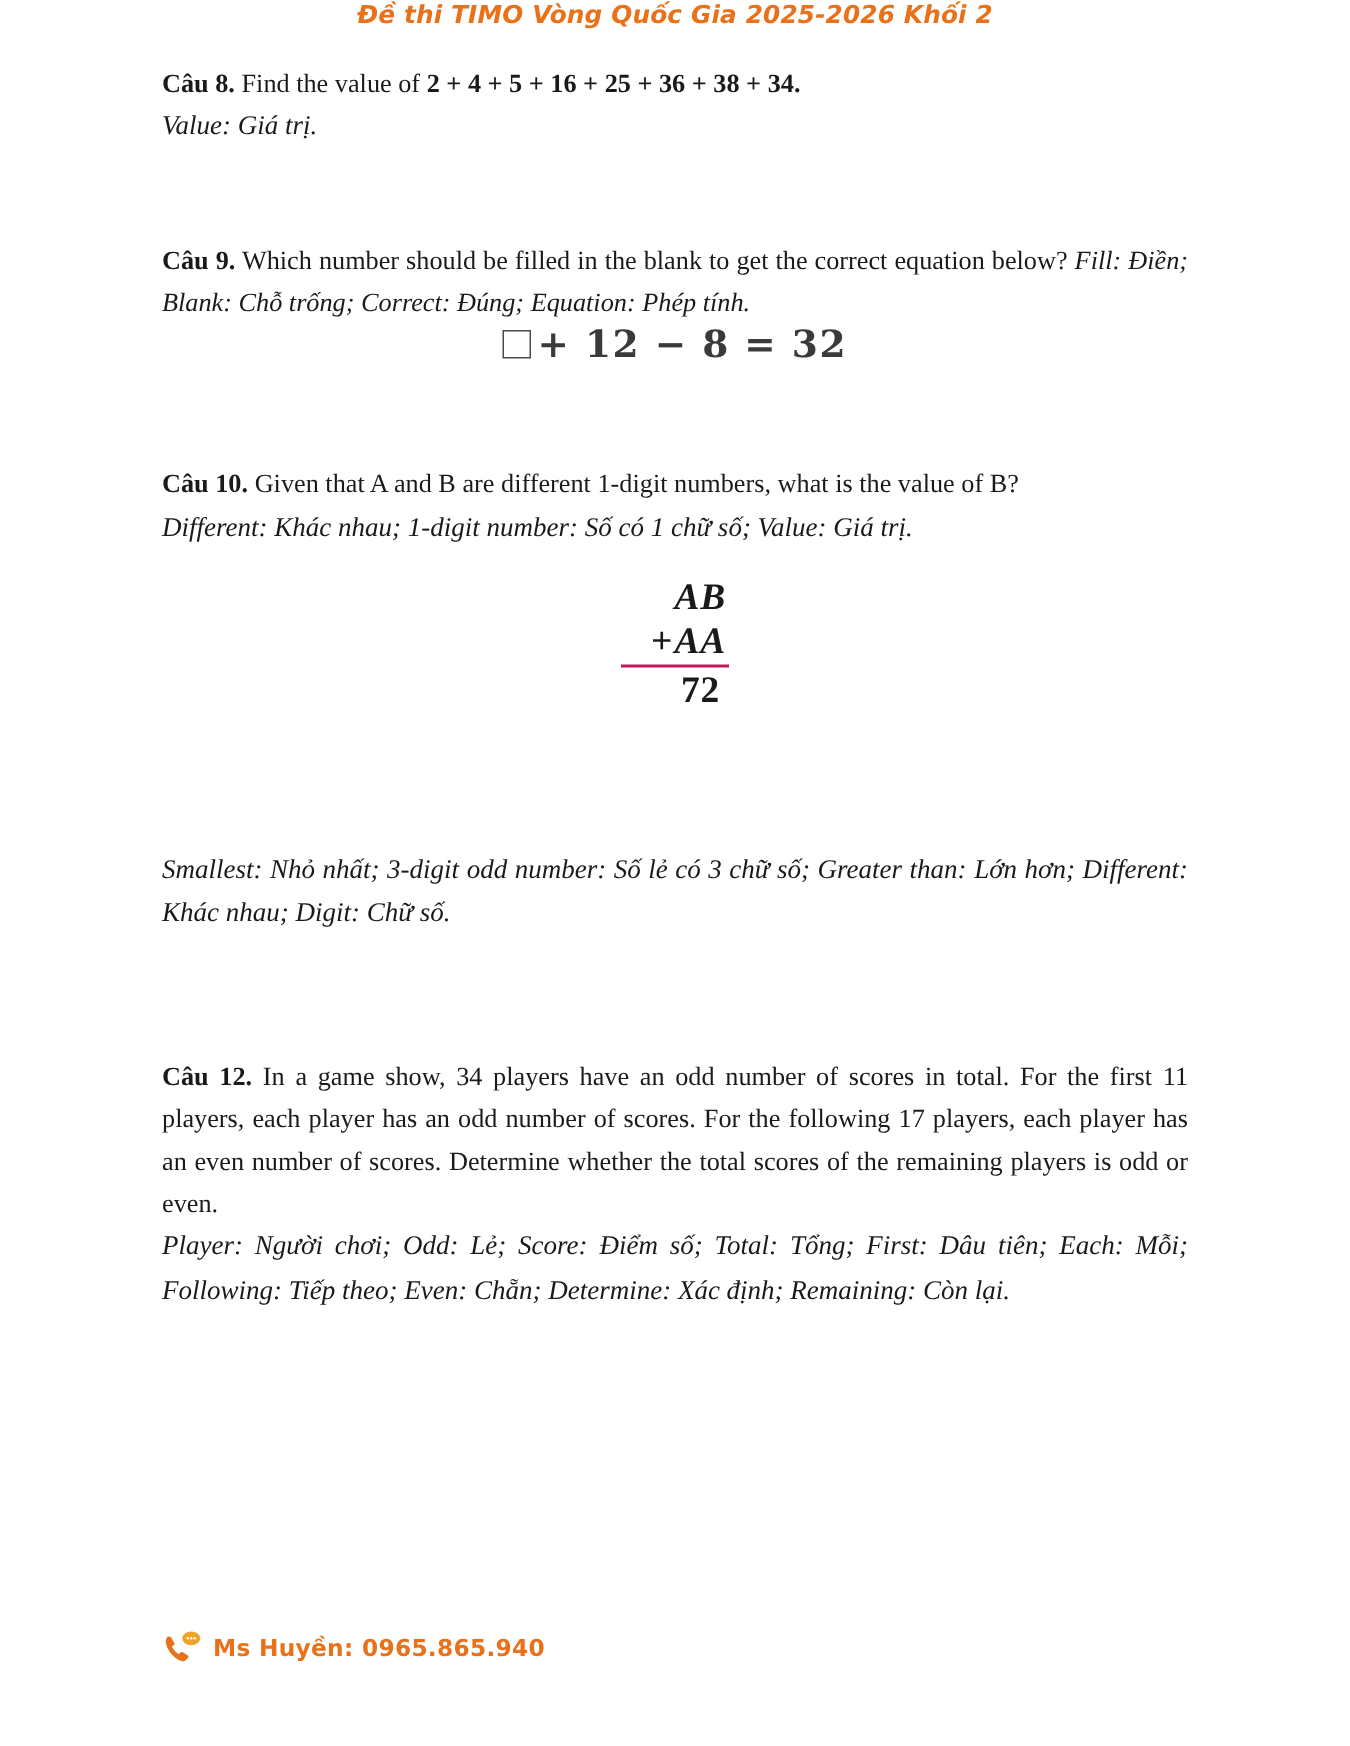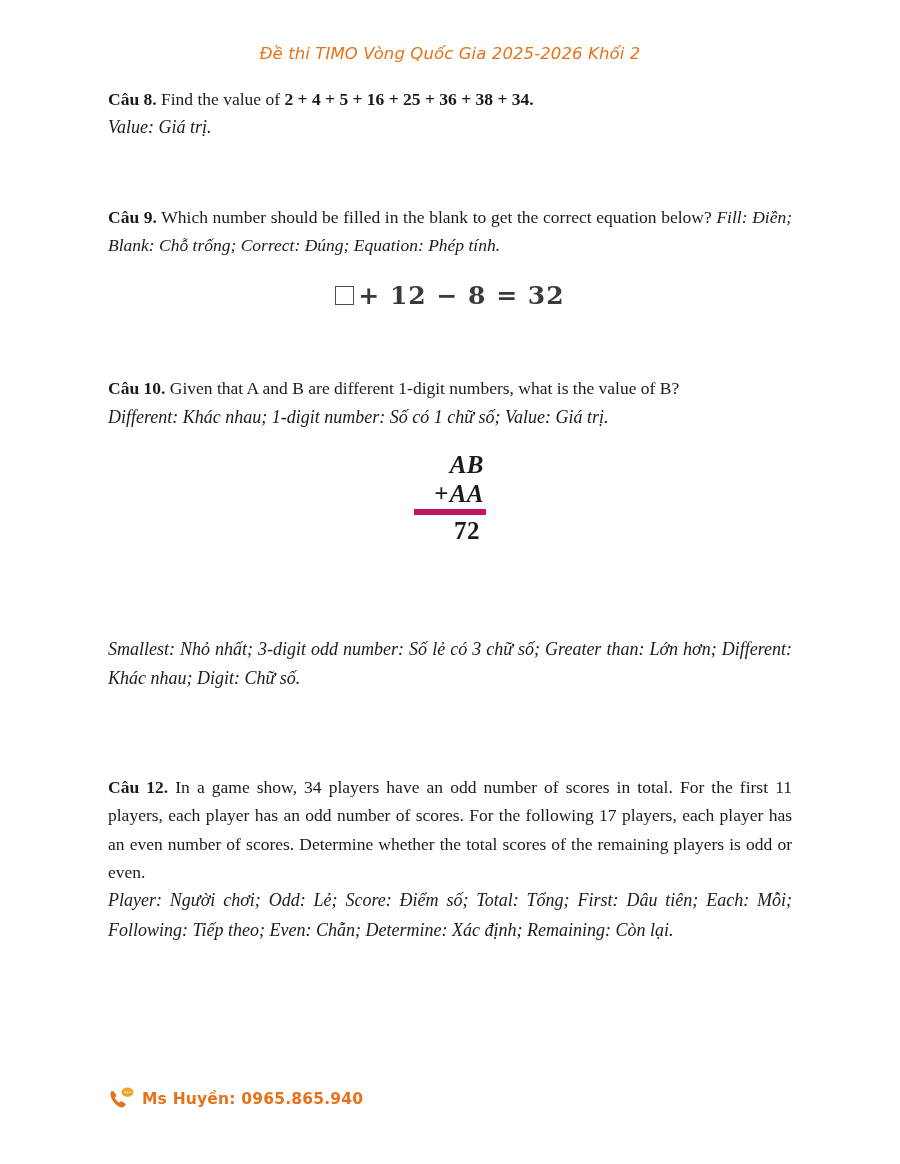--- a/index.html
+++ b/index.html
@@ -18,23 +18,22 @@
   .page {
     position: relative;
     width: 900px;
     height: 1164px;
     box-sizing: border-box;
     padding: 0 108px;
   }
 
   .doc-header {
     text-align: center;
-    padding-top: 44px;
     font-family: "DejaVu Sans", sans-serif;
-    font-weight: normal;
+    font-weight: bold;
     font-style: italic;
     font-size: 16.5px;
     color: #E8711A;
     letter-spacing: 0.1px;
   }
 
   .q-block {
     margin-top: 26px;
   }
   .q-para {
@@ -62,21 +61,20 @@
   .gloss-inline {
     font-style: italic;
   }
 
   .eq-display {
     text-align: center;
     font-family: "DejaVu Serif", serif;
     font-weight: bold;
     font-size: 25px;
     color: #3a3a3a;
-    margin-top: 22px;
     letter-spacing: 1px;
   }
   .eq-box {
     display: inline-block;
     width: 17px;
     height: 17px;
     border: 1.6px solid #4a4a4a;
     vertical-align: -1px;
     margin-right: 4px;
   }
@@ -93,21 +91,21 @@
     font-weight: bold;
     font-size: 25px;
     letter-spacing: 0.5px;
     min-width: 72px;
   }
   .vs-row {
     line-height: 1.16;
     padding-right: 2px;
   }
   .vs-row.sum {
-    border-top: 6px solid #be185d;
+    border-top: 2px solid #be185d;
     padding-top: 1px;
     margin-top: 1px;
     font-style: normal;
     padding-right: 6px;
   }
   .vs-op {
     margin-right: 1px;
   }
 
   .spacer-lg { height: 34px; }

